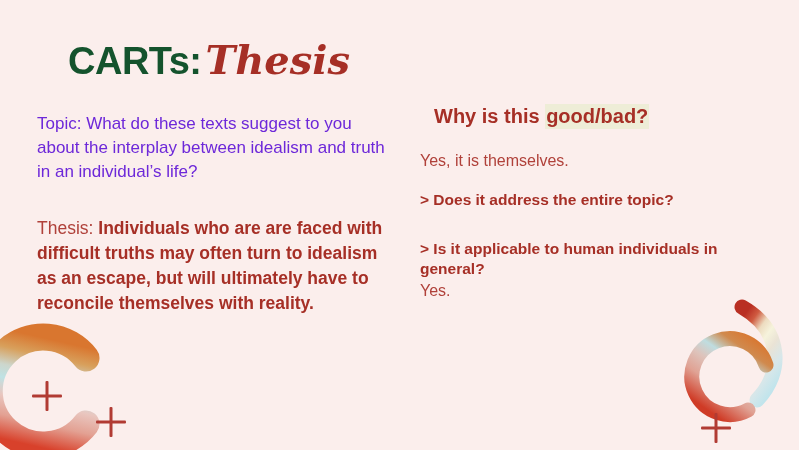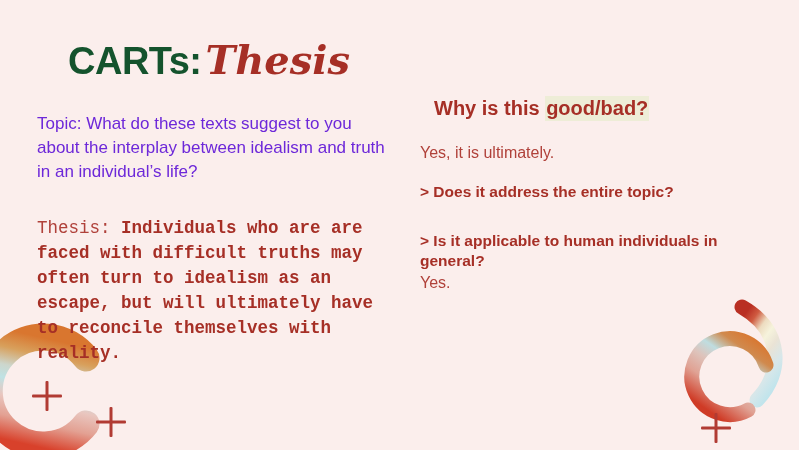--- a/index.html
+++ b/index.html
@@ -90,35 +90,34 @@
     line-height: 1.42;
     color: #6d28d9;
     margin: 0;
   }
   #thesis-block {
     font-size: 17.5px;
     line-height: 1.42;
     color: #a62f26;
     margin: 0;
     padding-top: 32px;
-    font-family: Liberation Mono, monospace;
   }
   #thesis-block .lead {
     font-weight: normal;
     color: #b0413a;
   }
   #thesis-block .body {
     font-weight: bold;
   }
 
   
   #right-col {
     position: absolute;
     left: 420px;
-    top: 96px;
+    top: 104px;
     width: 345px;
   }
   #right-heading {
     font-size: 20px;
     font-weight: bold;
     color: #a62f26;
     margin: 0 0 22px 14px;
     line-height: 1.2;
   }
   #right-heading .hl {
@@ -203,21 +202,21 @@
   <div id="left-col">
     <p id="topic-block">Topic: What do these texts suggest to you about the interplay between idealism and truth in an individual’s life?</p>
     <p id="thesis-block"><span class="lead">Thesis: </span><span class="body">Individuals who are are faced with difficult truths may often turn to idealism as an escape, but will ultimately have to reconcile themselves with reality.</span></p>
   </div>
 
   <div id="right-col">
     <h2 id="right-heading"><span>Why is this </span><span class="hl">good/bad?</span></h2>
 
     <div id="qa-list">
       <div class="qa-block">
-        <p class="qa-a">Yes, it is ultimately.</p>
+        <p class="qa-a">Yes, it is themselves.</p>
       </div>
       <div class="qa-block">
         <p class="qa-q">&gt; Does it address the entire topic?</p>
       </div>
       <div class="qa-block">
         <p class="qa-q">&gt; Is it applicable to human individuals in general?</p>
         <p class="qa-a">Yes.</p>
       </div>
     </div>
   </div>

